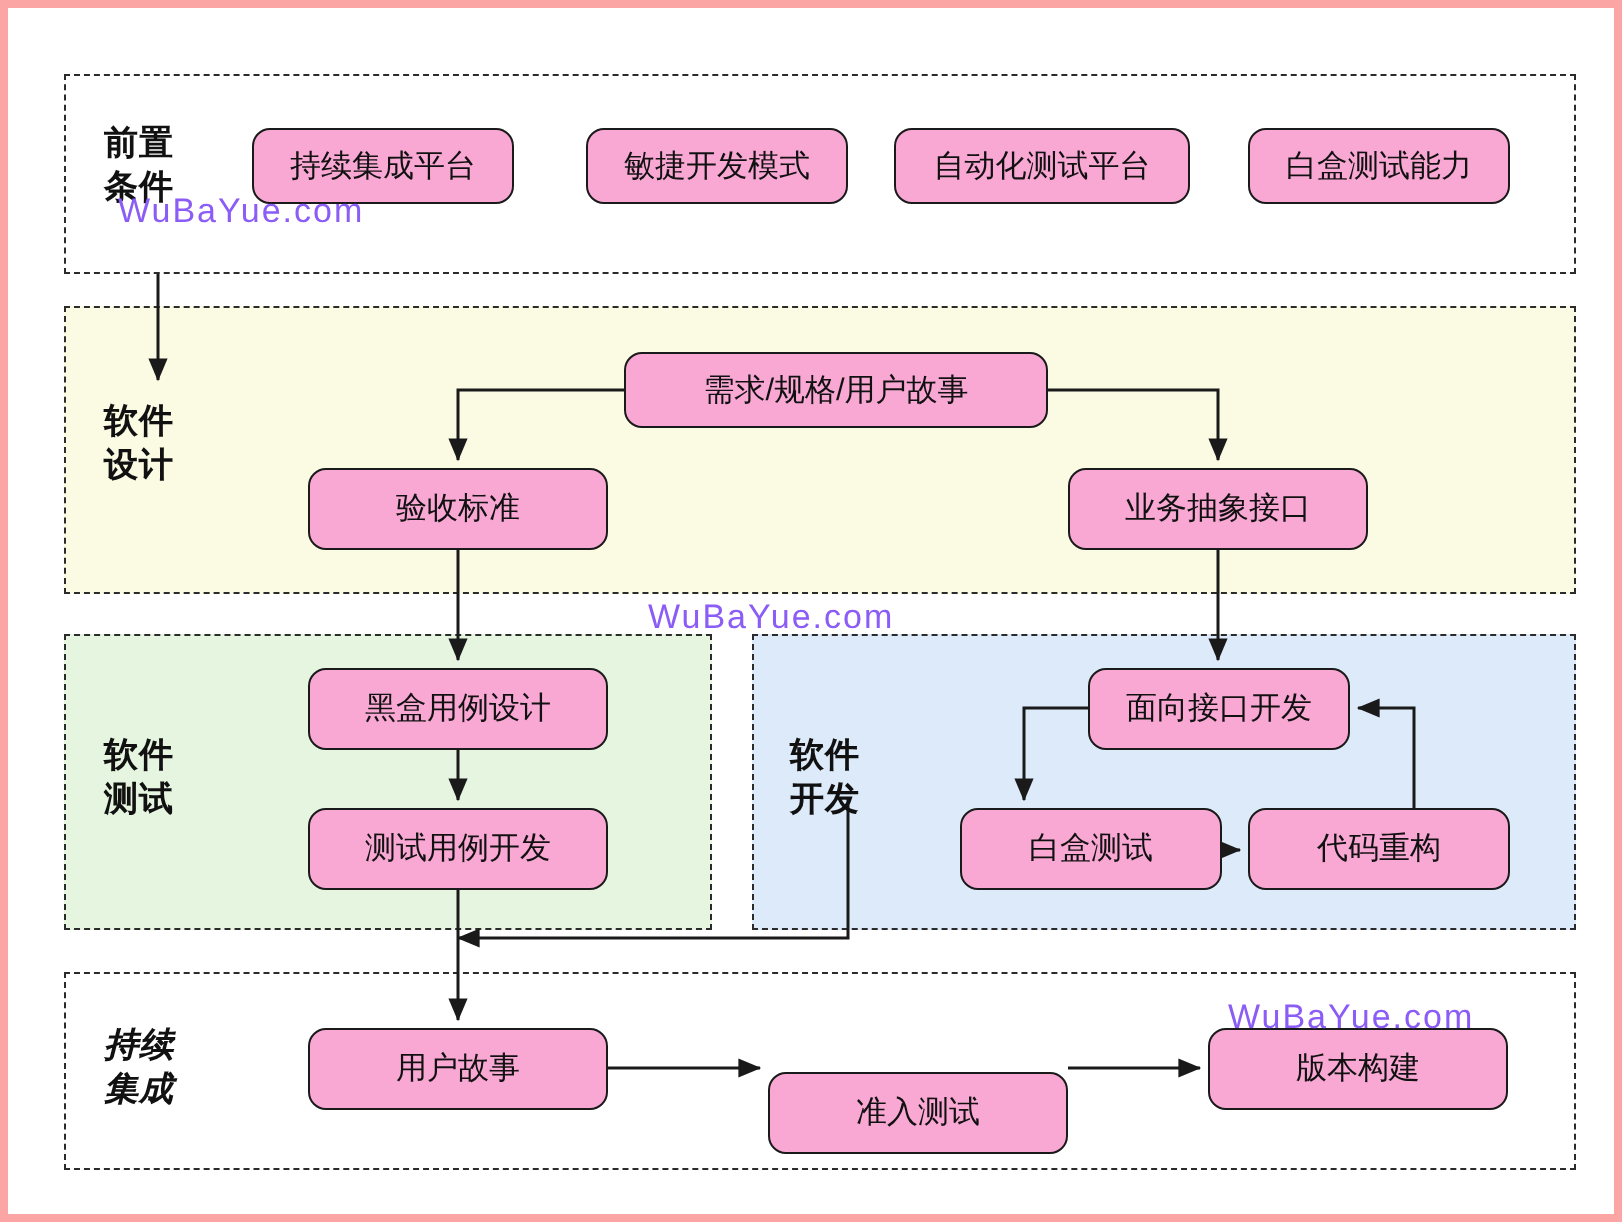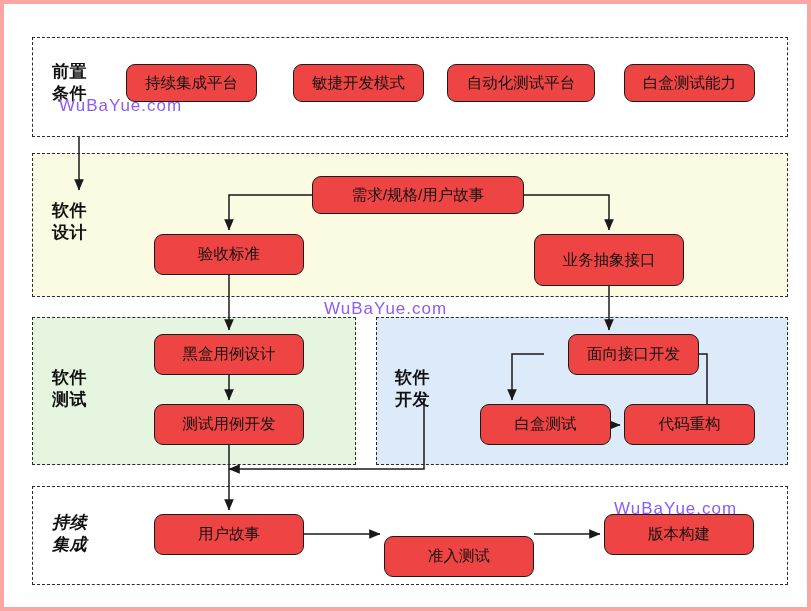--- a/index.html
+++ b/index.html
@@ -39,21 +39,21 @@
     font-size: 17px;
     line-height: 22px;
     color: #111111;
     text-align: left;
     white-space: pre-line;
     letter-spacing: 0.5px;
   }
   .node {
     position: absolute;
     box-sizing: border-box;
-    background: #ef4444;
+    background: #f9a8d4;
     border: 1.3px solid #1a1a1a;
     border-radius: 9px;
     display: flex;
     align-items: center;
     justify-content: center;
     font-size: 15.5px;
     color: #111111;
     white-space: nowrap;
   }
   .watermark {
@@ -114,24 +114,24 @@
 集成</div>
     </div>
 
   <div id="nodes-layer">
       <div class="node" style="left: 122px; top: 60px; width: 131px; height: 38px;">持续集成平台</div>
       <div class="node" style="left: 289px; top: 60px; width: 131px; height: 38px; text-align: center;">敏捷开发模式</div>
       <div class="node" style="left: 443px; top: 60px; width: 148px; height: 38px;">自动化测试平台</div>
       <div class="node" style="left: 620px; top: 60px; width: 131px; height: 38px;">白盒测试能力</div>
       <div class="node" style="left: 308px; top: 172px; width: 212px; height: 38px;">需求/规格/用户故事</div>
       <div class="node" style="left: 150px; top: 230px; width: 150px; height: 41px;">验收标准</div>
-      <div class="node" style="left: 530px; top: 230px; width: 150px; height: 52px;">业务抽象接口</div>
+      <div class="node" style="left: 530px; top: 230px; width: 150px; height: 41px;">业务抽象接口</div>
       <div class="node" style="left: 150px; top: 330px; width: 150px; height: 41px;">黑盒用例设计</div>
       <div class="node" style="left: 150px; top: 400px; width: 150px; height: 41px;">测试用例开发</div>
-      <div class="node" style="left: 564px; top: 330px; width: 131px; height: 41px;">面向接口开发</div>
+      <div class="node" style="left: 540px; top: 330px; width: 131px; height: 41px;">面向接口开发</div>
       <div class="node" style="left: 460px; top: 400px; width: 131px; height: 41px; margin-left: 16px;">白盒测试</div>
       <div class="node" style="left: 620px; top: 400px; width: 131px; height: 41px;">代码重构</div>
       <div class="node" style="left: 150px; top: 510px; width: 150px; height: 41px;">用户故事</div>
       <div class="node" style="left: 380px; top: 510px; width: 150px; height: 41px; margin-top: 22px;">准入测试</div>
       <div class="node" style="left: 600px; top: 510px; width: 150px; height: 41px;">版本构建</div>
     </div>
 
   <div id="watermarks-layer">
       <div class="watermark" style="left: 55px; top: 92px;">WuBaYue.com</div>
       <div class="watermark" style="left: 320px; top: 295px;">WuBaYue.com</div>

